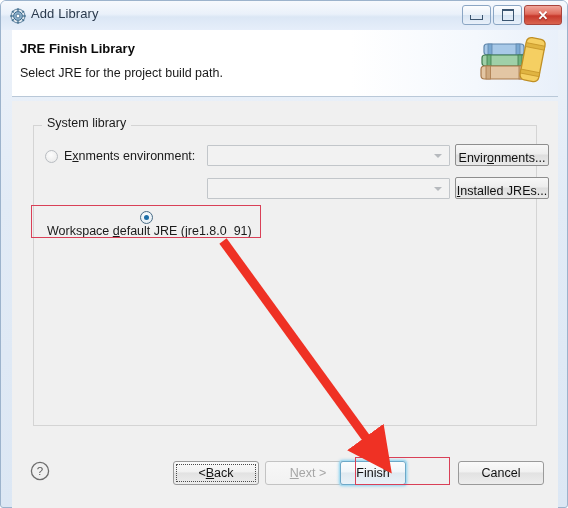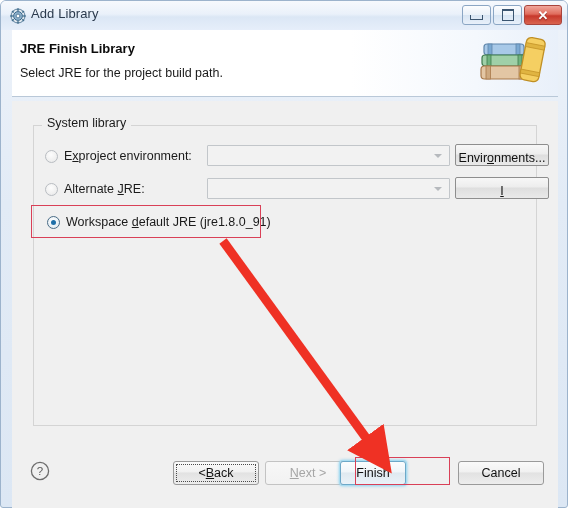--- a/index.html
+++ b/index.html
@@ -231,44 +231,41 @@
     </span>
   </div>
 
   <div class="content">
 
     <div class="groupbox"></div>
     <div class="group-legend">System library</div>
 
     <div class="row radio-line" style="left:33px;top:44px;">
       <span class="radio"></span>
-      <span class="lbl"><span>E</span><span class="mn">x</span><span>project environment:</span></span>
+      <span class="lbl"><span>E</span><span class="mn">x</span><span>nments environment:</span></span>
     </div>
     <div class="combo" style="left:195px;top:44px;width:243px;">
       <span class="arrow"></span>
     </div>
     <div class="pbtn" style="left:443px;top:43px;width:94px;">
         <span>Envir</span>
         <span class="mn">o</span>
         <span>nments...</span>
       </div>
 
-    <div class="row radio-line" style="left:33px;top:77px;">
-      <span class="radio"></span>
-      <span class="lbl"><span>Alternate </span><span class="mn">J</span><span>RE:</span></span>
-    </div>
     <div class="combo" style="left:195px;top:77px;width:243px;">
       <span class="arrow"></span>
     </div>
     <div class="pbtn" style="left:443px;top:76px;width:94px;">
         <span></span>
         <span class="mn">I</span>
-      </div>
-
-    <div class="row radio-line" style="left:35px;top:110px;">
+        <span>nstalled JREs...</span>
+      </div>
+
+    <div class="row radio-line" style="left:35px;top:110px;flex-direction:column;">
       <span class="radio checked"></span>
       <span class="lbl"><span>Workspace </span><span class="mn">d</span><span>efault JRE (jre1.8.0_91)</span></span>
     </div>
     <div class="redbox" style="left:19px;top:104px;width:230px;height:33px;"></div>
   </div>
 
   <div class="footer">
     <span class="helpicon">
       <svg width="20" height="20" viewBox="0 0 20 20">
         <circle cx="10" cy="10" r="8.6" fill="none" stroke="#6d6d6d" stroke-width="1.3"></circle>

